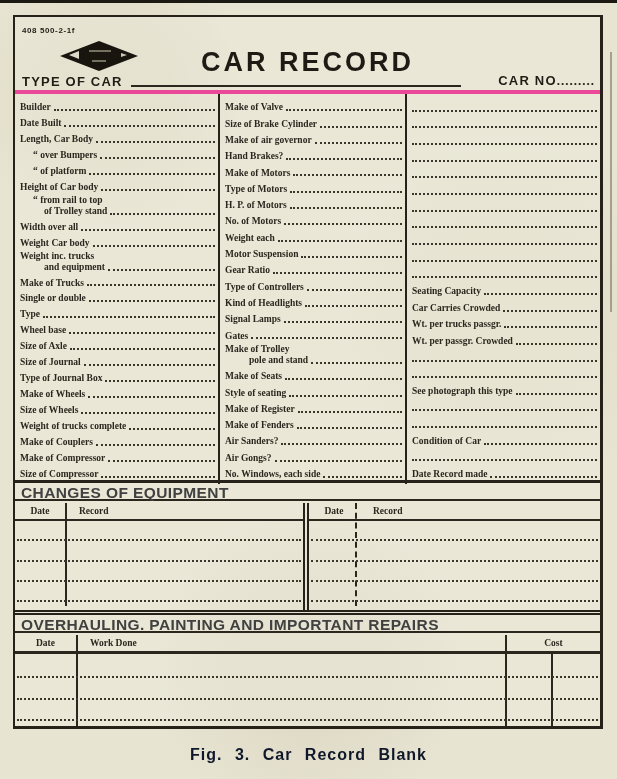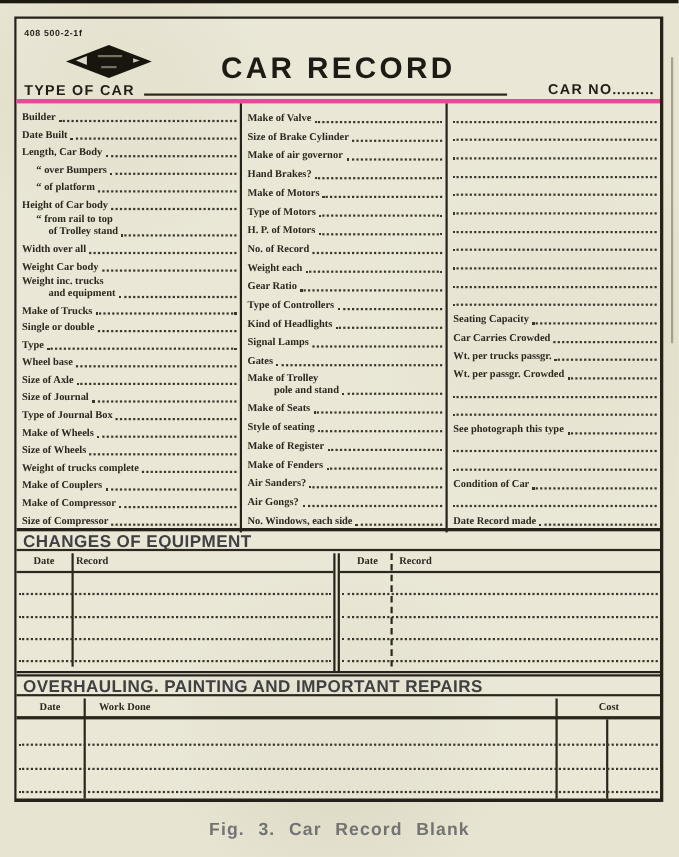--- a/index.html
+++ b/index.html
@@ -59,21 +59,21 @@
   .sec-title-row{height:18px;border-bottom:2px solid #2b271e;padding:1px 0 0 6px;box-sizing:border-box;}
   .sec-title{font-family:"Liberation Sans",sans-serif;font-weight:bold;font-size:15.5px;
     letter-spacing:.4px;color:#404040;white-space:nowrap;}
   .ch-tables{position:absolute;left:0;right:0;top:20px;bottom:0;display:flex;}
   .ch-table{position:relative;box-sizing:border-box;}
   .ch-table.left{width:288px;}
   .ch-table.right{flex:1;}
   .ch-divider{width:2px;border-left:2px solid #26221a;border-right:2px solid #26221a;}
   .ch-head{display:flex;height:16px;border-bottom:2px solid #2b271e;align-items:center;}
   .ch-date{width:50px;text-align:center;}
-  .ch-record{padding-left:4px;}
+  .ch-record{padding-left:14px;}
   .th-label{font-size:9.5px;font-weight:bold;color:#2b271e;}
   .ch-vline{position:absolute;top:0;bottom:4px;}
   .ch-table.left .ch-vline{left:50px;border-left:2px solid #2b271e;}
   .ch-table.right .ch-vline{left:46px;border-left:2px dashed #2b271e;}
   .ch-rows{position:absolute;left:0;right:0;top:18px;bottom:8px;display:flex;flex-direction:column;}
   .blank-row{flex:1;border-bottom:2px dotted #3b362b;margin:0 2px;}
 
   
   .overhaul{position:absolute;left:0;right:0;top:593px;bottom:0;
     border-top:5px double #26221a;box-sizing:border-box;}
@@ -83,21 +83,21 @@
   .ov-work{padding-left:14px;flex:1;}
   .ov-cost{width:93px;text-align:center;}
   .ov-vline-date{position:absolute;left:61px;top:0;bottom:0;border-left:2px solid #2b271e;}
   .ov-vline-cost{position:absolute;right:93px;top:0;bottom:0;border-left:2px solid #2b271e;}
   .ov-vline-cents{position:absolute;right:47px;top:19px;bottom:0;border-left:2px solid #2b271e;}
   .ov-rows{position:absolute;left:0;right:0;top:22px;bottom:5px;display:flex;flex-direction:column;}
 
   
   .caption{position:absolute;left:0;right:0;top:746px;text-align:center;
     font-family:"Liberation Sans",sans-serif;font-weight:bold;font-size:16px;
-    letter-spacing:1px;word-spacing:7px;color:#737373;}
+    letter-spacing:1px;word-spacing:7px;color:#0f172a;}
 </style>
 </head>
 <body>
 
 <div class="scan-top-line"></div>
 <div class="scan-right-line"></div>
 
 <div class="form">
 
   <div class="hdr">
@@ -241,25 +241,29 @@
         </div>
         <div class="frow">
           <span class="flabel">Type of Motors</span>
           <span class="dots"></span>
         </div>
         <div class="frow">
           <span class="flabel">H. P. of Motors</span>
           <span class="dots"></span>
         </div>
         <div class="frow">
-          <span class="flabel">No. of Record</span>
+          <span class="flabel">No. of Motors</span>
           <span class="dots"></span>
         </div>
         <div class="frow">
           <span class="flabel">Weight each</span>
+          <span class="dots"></span>
+        </div>
+        <div class="frow">
+          <span class="flabel">Motor Suspension</span>
           <span class="dots"></span>
         </div>
         <div class="frow">
           <span class="flabel">Gear Ratio</span>
           <span class="dots"></span>
         </div>
         <div class="frow">
           <span class="flabel">Type of Controllers</span>
           <span class="dots"></span>
         </div>

